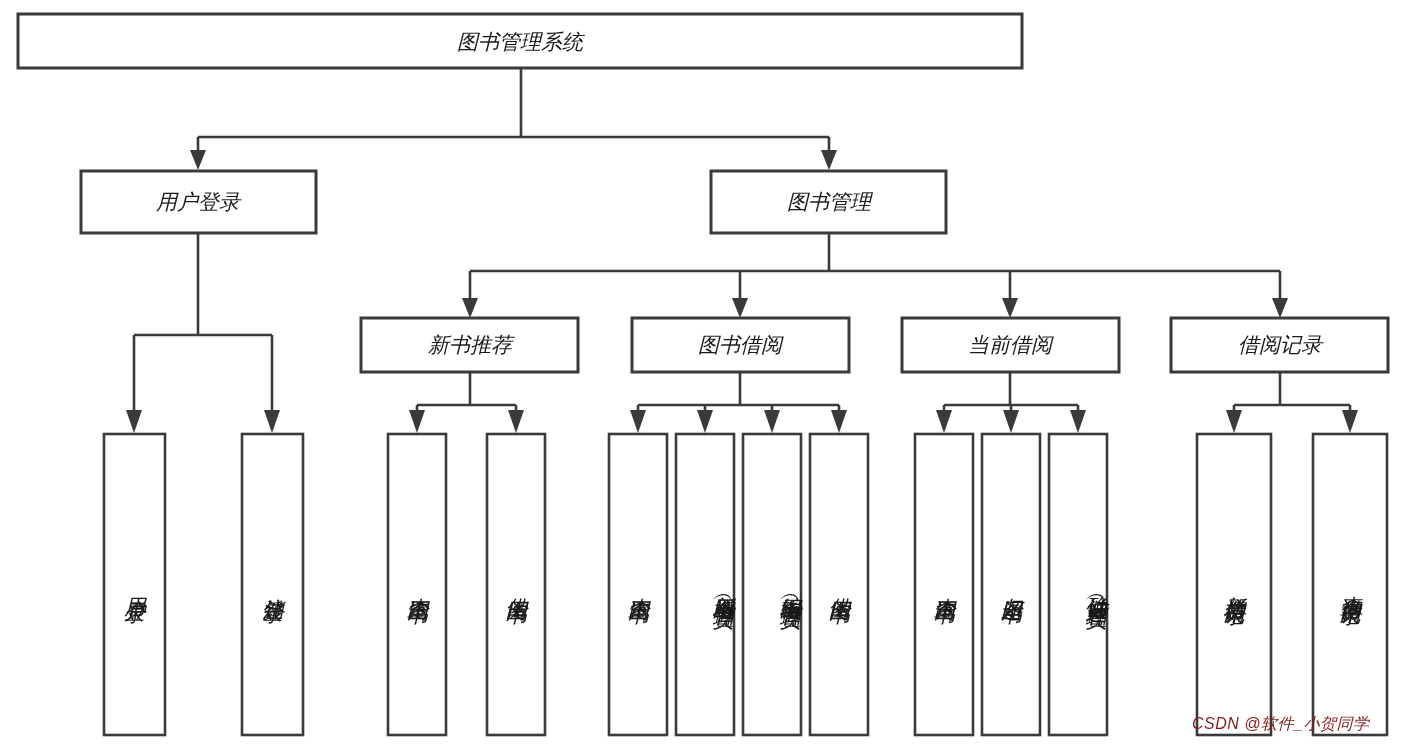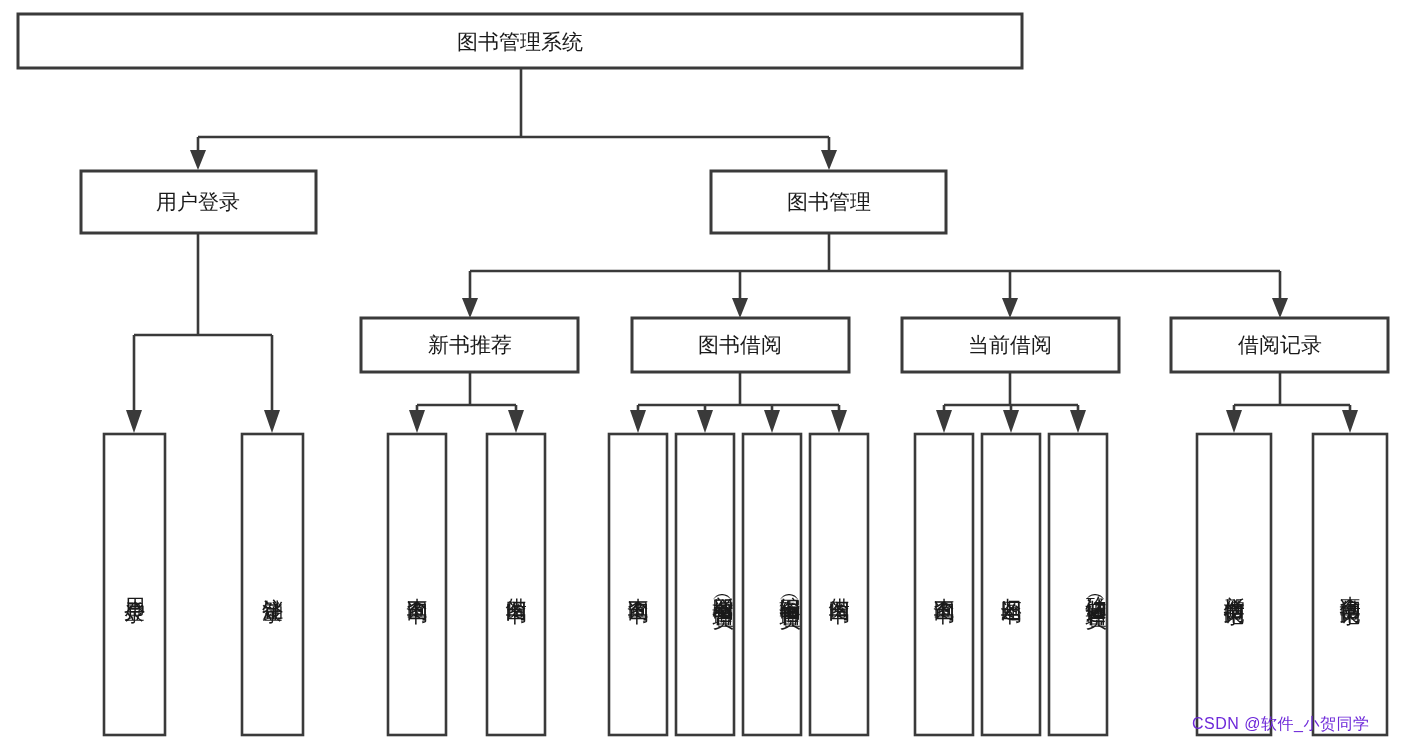--- a/index.html
+++ b/index.html
@@ -11,20 +11,21 @@
     width: 1405px;
     height: 747px;
     font-family: "Liberation Sans", sans-serif;
     overflow: hidden;
     position: relative;
   }
   #diagram-root {
     position: relative;
     width: 1405px;
     height: 662px;
+    font-style: italic;
   }
   svg#diagram-svg {
     position: absolute;
     top: 0;
     left: 0;
     width: 1405px;
     height: 747px;
     display: block;
   }
   .node-box {
@@ -69,21 +70,21 @@
     justify-content: center;
     pointer-events: none;
   }
   .leaf-label.center-v {
     align-items: center;
   }
   .watermark {
     position: absolute;
     font-family: "Liberation Sans", sans-serif;
     font-size: 16px;
-    color: #6d28d9;
+    color: #7f1d1d;
     white-space: nowrap;
     letter-spacing: 0.5px;
   }
 </style>
 </head>
 <body>
 
 <div id="diagram-root">
 
   <svg id="diagram-svg" viewBox="0 0 1405 747">

